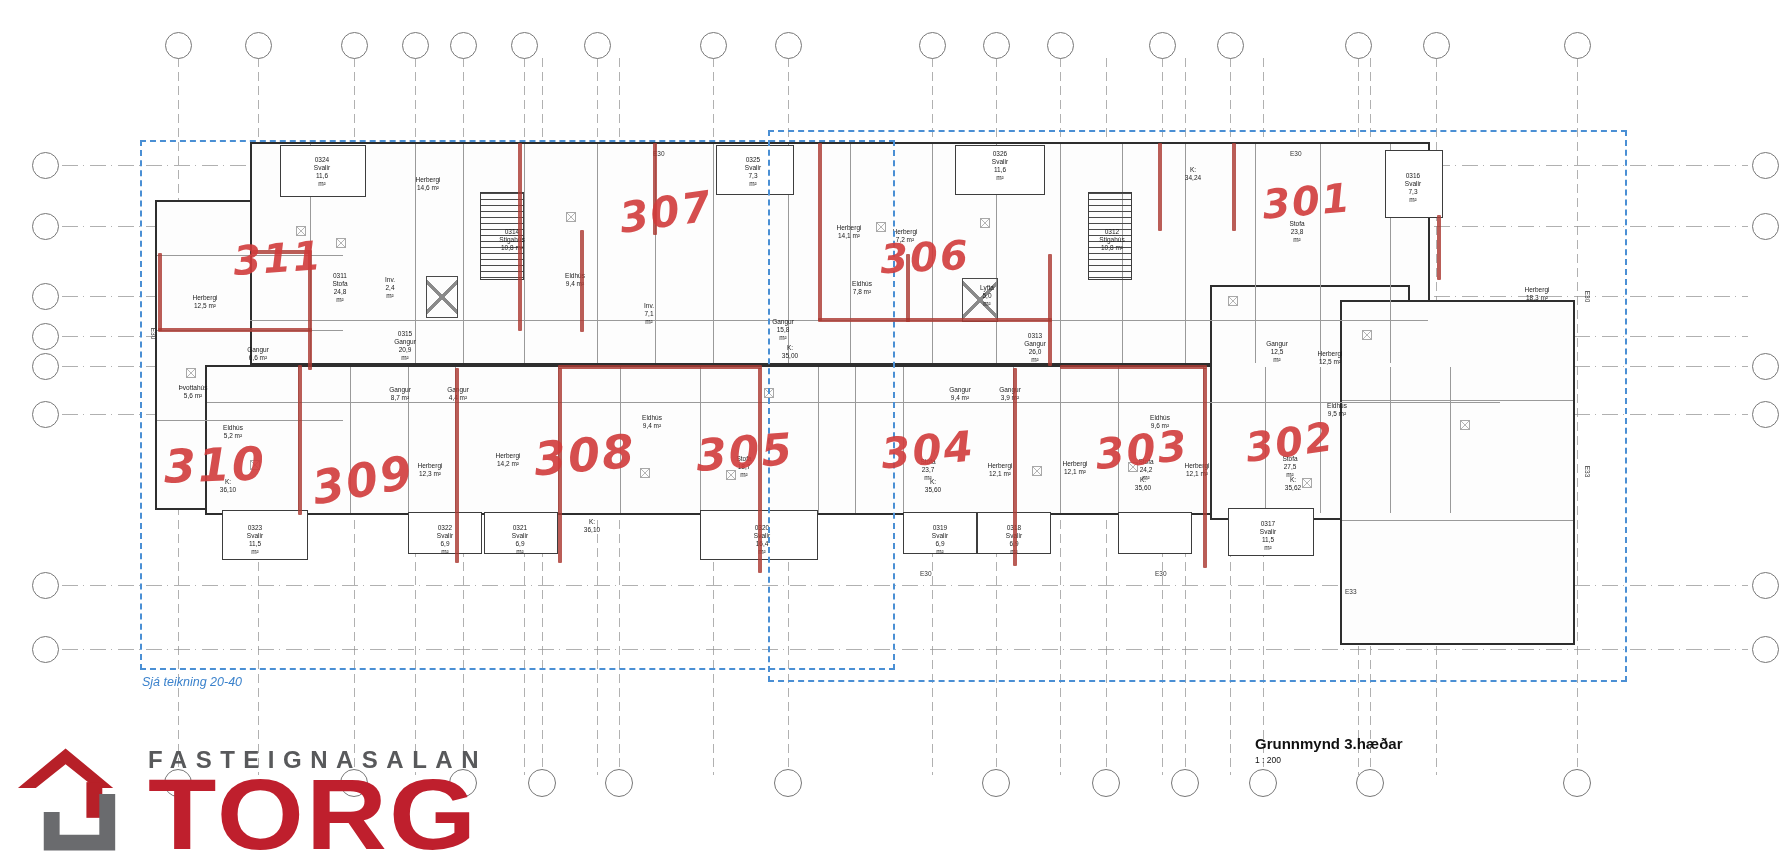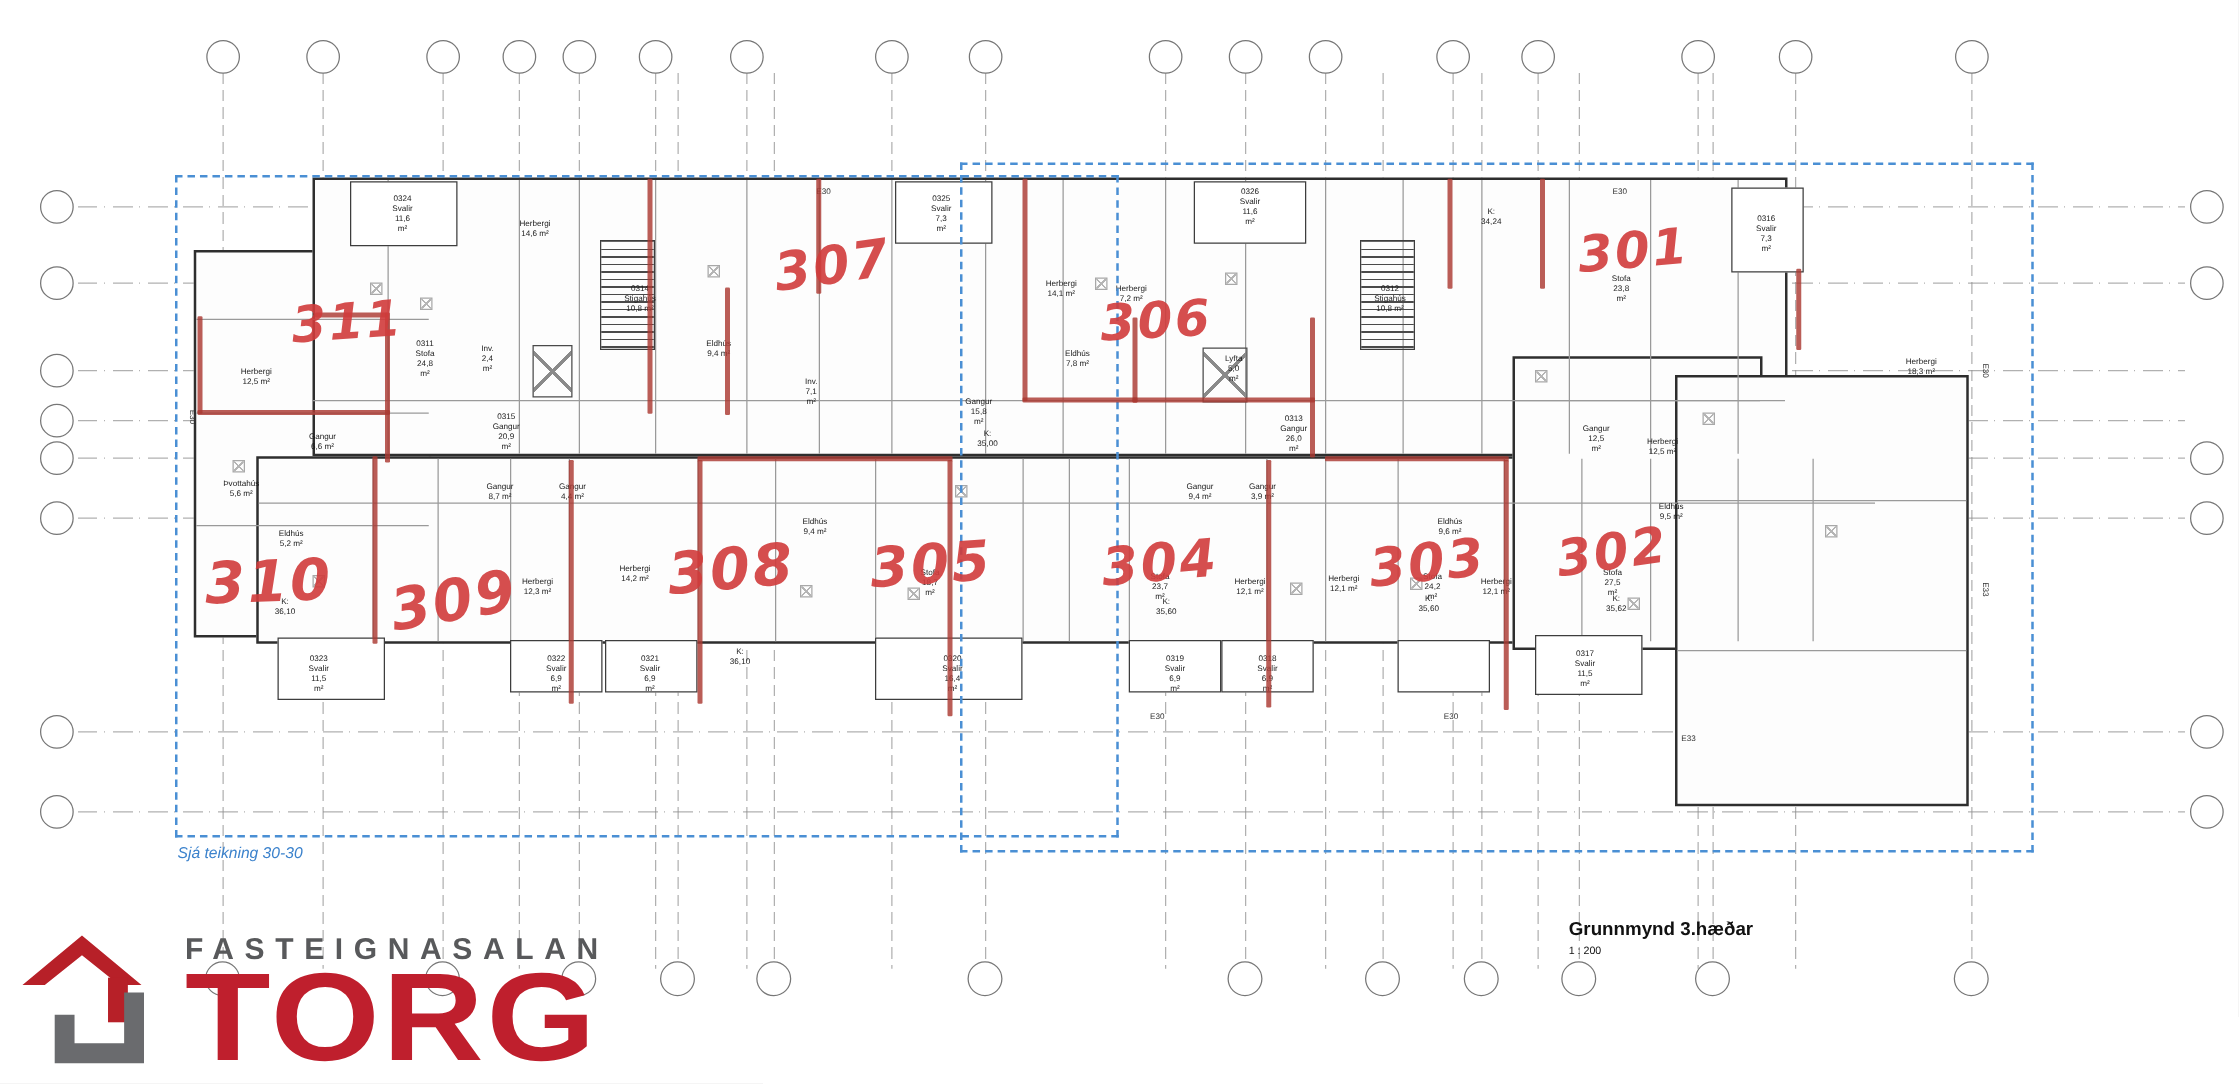--- a/index.html
+++ b/index.html
@@ -281,21 +281,21 @@
       <div class="abs edgelbl" style="left: 1290px; top: 150px; transform: rotate(0deg);">E30</div>
       <div class="abs edgelbl" style="left: 148px; top: 330px; transform: rotate(90deg);">E30</div>
       <div class="abs edgelbl" style="left: 1582px; top: 293px; transform: rotate(90deg);">E30</div>
       <div class="abs edgelbl" style="left: 1582px; top: 468px; transform: rotate(90deg);">E33</div>
       <div class="abs edgelbl" style="left: 920px; top: 570px; transform: rotate(0deg);">E30</div>
       <div class="abs edgelbl" style="left: 1155px; top: 570px; transform: rotate(0deg);">E30</div>
       <div class="abs edgelbl" style="left: 1345px; top: 588px; transform: rotate(0deg);">E33</div>
     </div>
   <div id="bluelayer" class="abs">
       <div class="abs refbox" style="left: 140px; top: 140px; width: 755px; height: 530px;"></div>
-      <div class="abs caption" style="top: 675px; left: 142px;">Sjá teikning 30-30</div>
+      <div class="abs caption" style="top: 675px; left: 142px;">Sjá teikning 20-40</div>
       <div class="abs refbox" style="left: 768px; top: 130px; width: 859px; height: 552px;"></div>
     </div>
   <div id="redlayer" class="abs">
       <div class="abs redseg" style="left: 158px; top: 253px; width: 4px; height: 78px;"></div>
       <div class="abs redseg" style="left: 158px; top: 328px; width: 154px; height: 4px;"></div>
       <div class="abs redseg" style="left: 308px; top: 250px; width: 4px; height: 120px;"></div>
       <div class="abs redseg" style="left: 252px; top: 250px; width: 58px; height: 4px;"></div>
       <div class="abs redseg" style="left: 518px; top: 143px; width: 4px; height: 188px;"></div>
       <div class="abs redseg" style="left: 580px; top: 230px; width: 4px; height: 102px;"></div>
       <div class="abs redseg" style="left: 653px; top: 143px; width: 4px; height: 92px;"></div>

